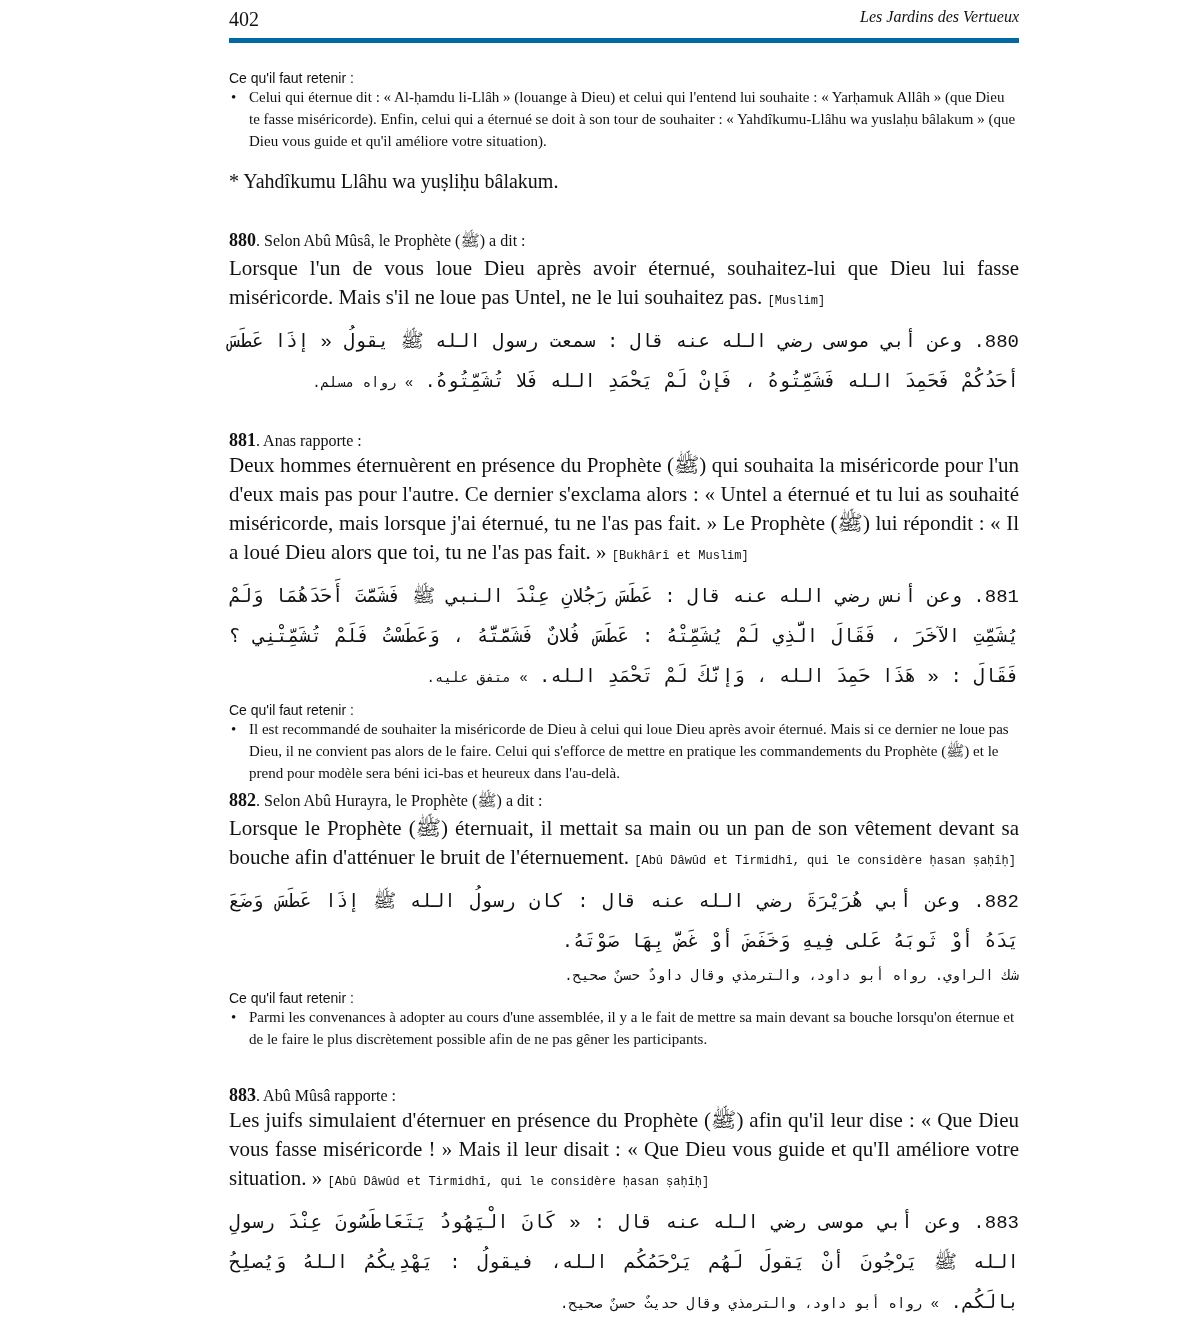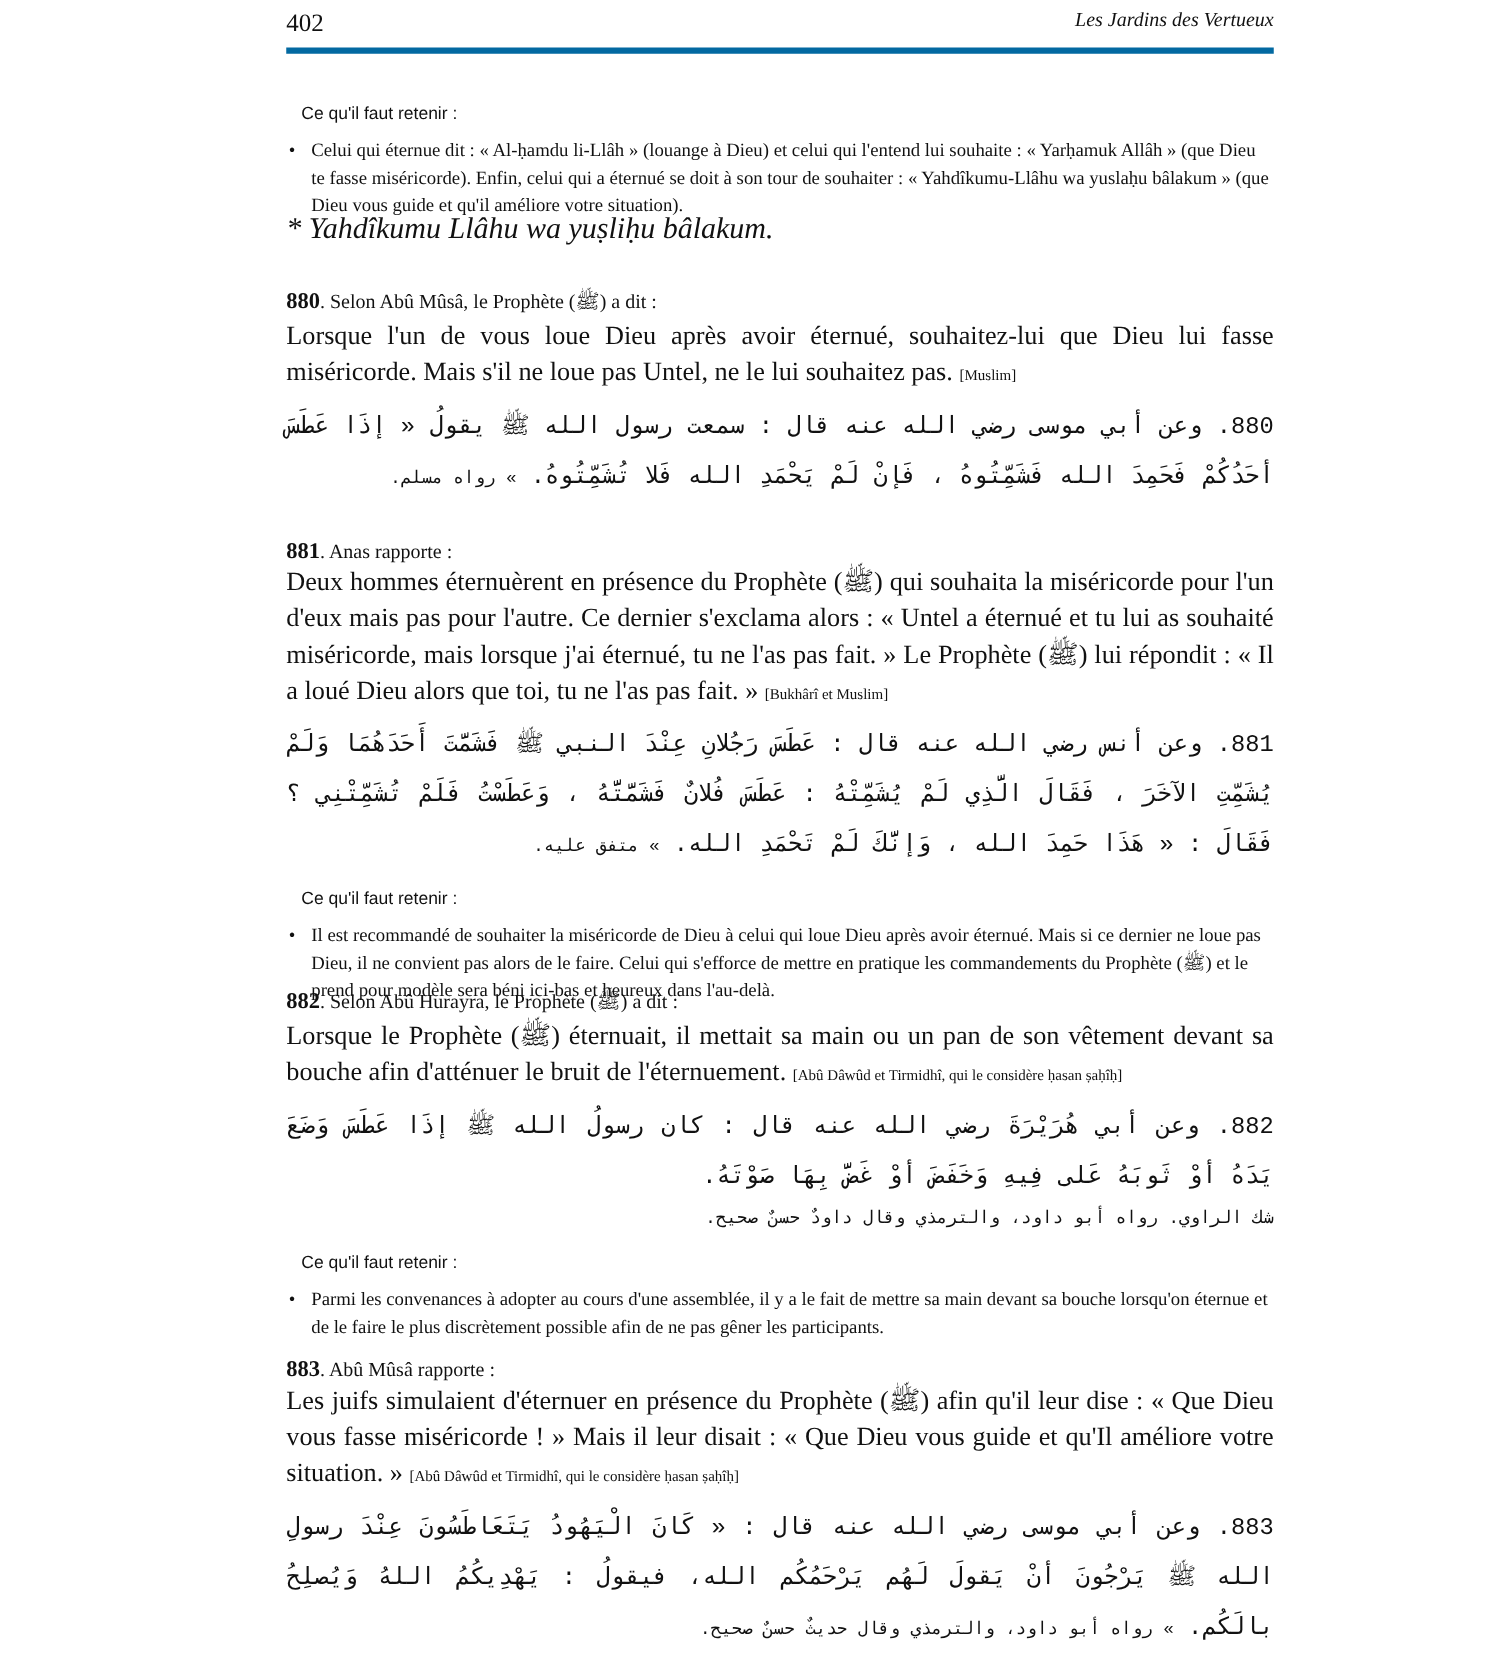--- a/index.html
+++ b/index.html
@@ -2,28 +2,28 @@
 <html><head>
   <meta charset="utf-8">
   <style>
     html, body { margin: 0; padding: 0; background: #ffffff; }
     body { width: 1200px; height: 1330px; position: relative; overflow: hidden; color: #111; }
     .page { position: absolute; left: 229px; top: 0; width: 790px; }
     .header { position: absolute; top: 6px; left: 0; width: 790px; height: 32px; border-bottom: 5px solid #0369a1; }
     .page-num { position: absolute; left: 0; top: 2px; font-family: "Liberation Serif", serif; font-size: 20px; }
     .book-title { position: absolute; right: 0; top: 2px; font-family: "Liberation Serif", serif; font-style: italic; font-size: 16px; text-align: right; }
     .block { position: absolute; left: 0; width: 790px; }
-    .retain-title { font-family: "Liberation Sans", sans-serif; font-size: 14px; margin: 12px; }
+    .retain-title { font-family: "Liberation Sans", sans-serif; font-size: 14px; margin: 0; }
     .bullet { font-family: "Liberation Serif", serif; font-size: 15px; line-height: 22px; padding-left: 20px; position: relative; margin: 0; }
     .bullet::before { content: "\2022"; position: absolute; left: 2px; top: 0; }
-    .footnote { font-family: "Liberation Serif", serif; font-style: italic; font-size: 24px; margin: 0; }
+    .footnote { font-family: "Liberation Serif", serif; font-size: 20px; margin: 0; }
     .hadith-head { font-family: Liberation Serif, serif; font-size: 16px; margin: 0; }
     .hadith-head b { font-size: 18px; }
     .hadith-text { font-family: "Liberation Serif", serif; font-size: 21px; line-height: 29px; margin: 0; text-align: justify; }
-    .source { font-family: Liberation Serif, serif; font-size: 12px; }
+    .source { font-family: Liberation Mono, monospace; font-size: 12px; }
     .arabic { font-family: Liberation Mono, monospace; font-size: 19px; line-height: 40px; direction: rtl; text-align: justify; margin: 0; }
     .arabic .num { unicode-bidi: isolate; }
     .arabic-ref { font-size: 14px; }
   </style>
 </head>
 <body>
 
 <div class="page">
 
   <div class="header">

